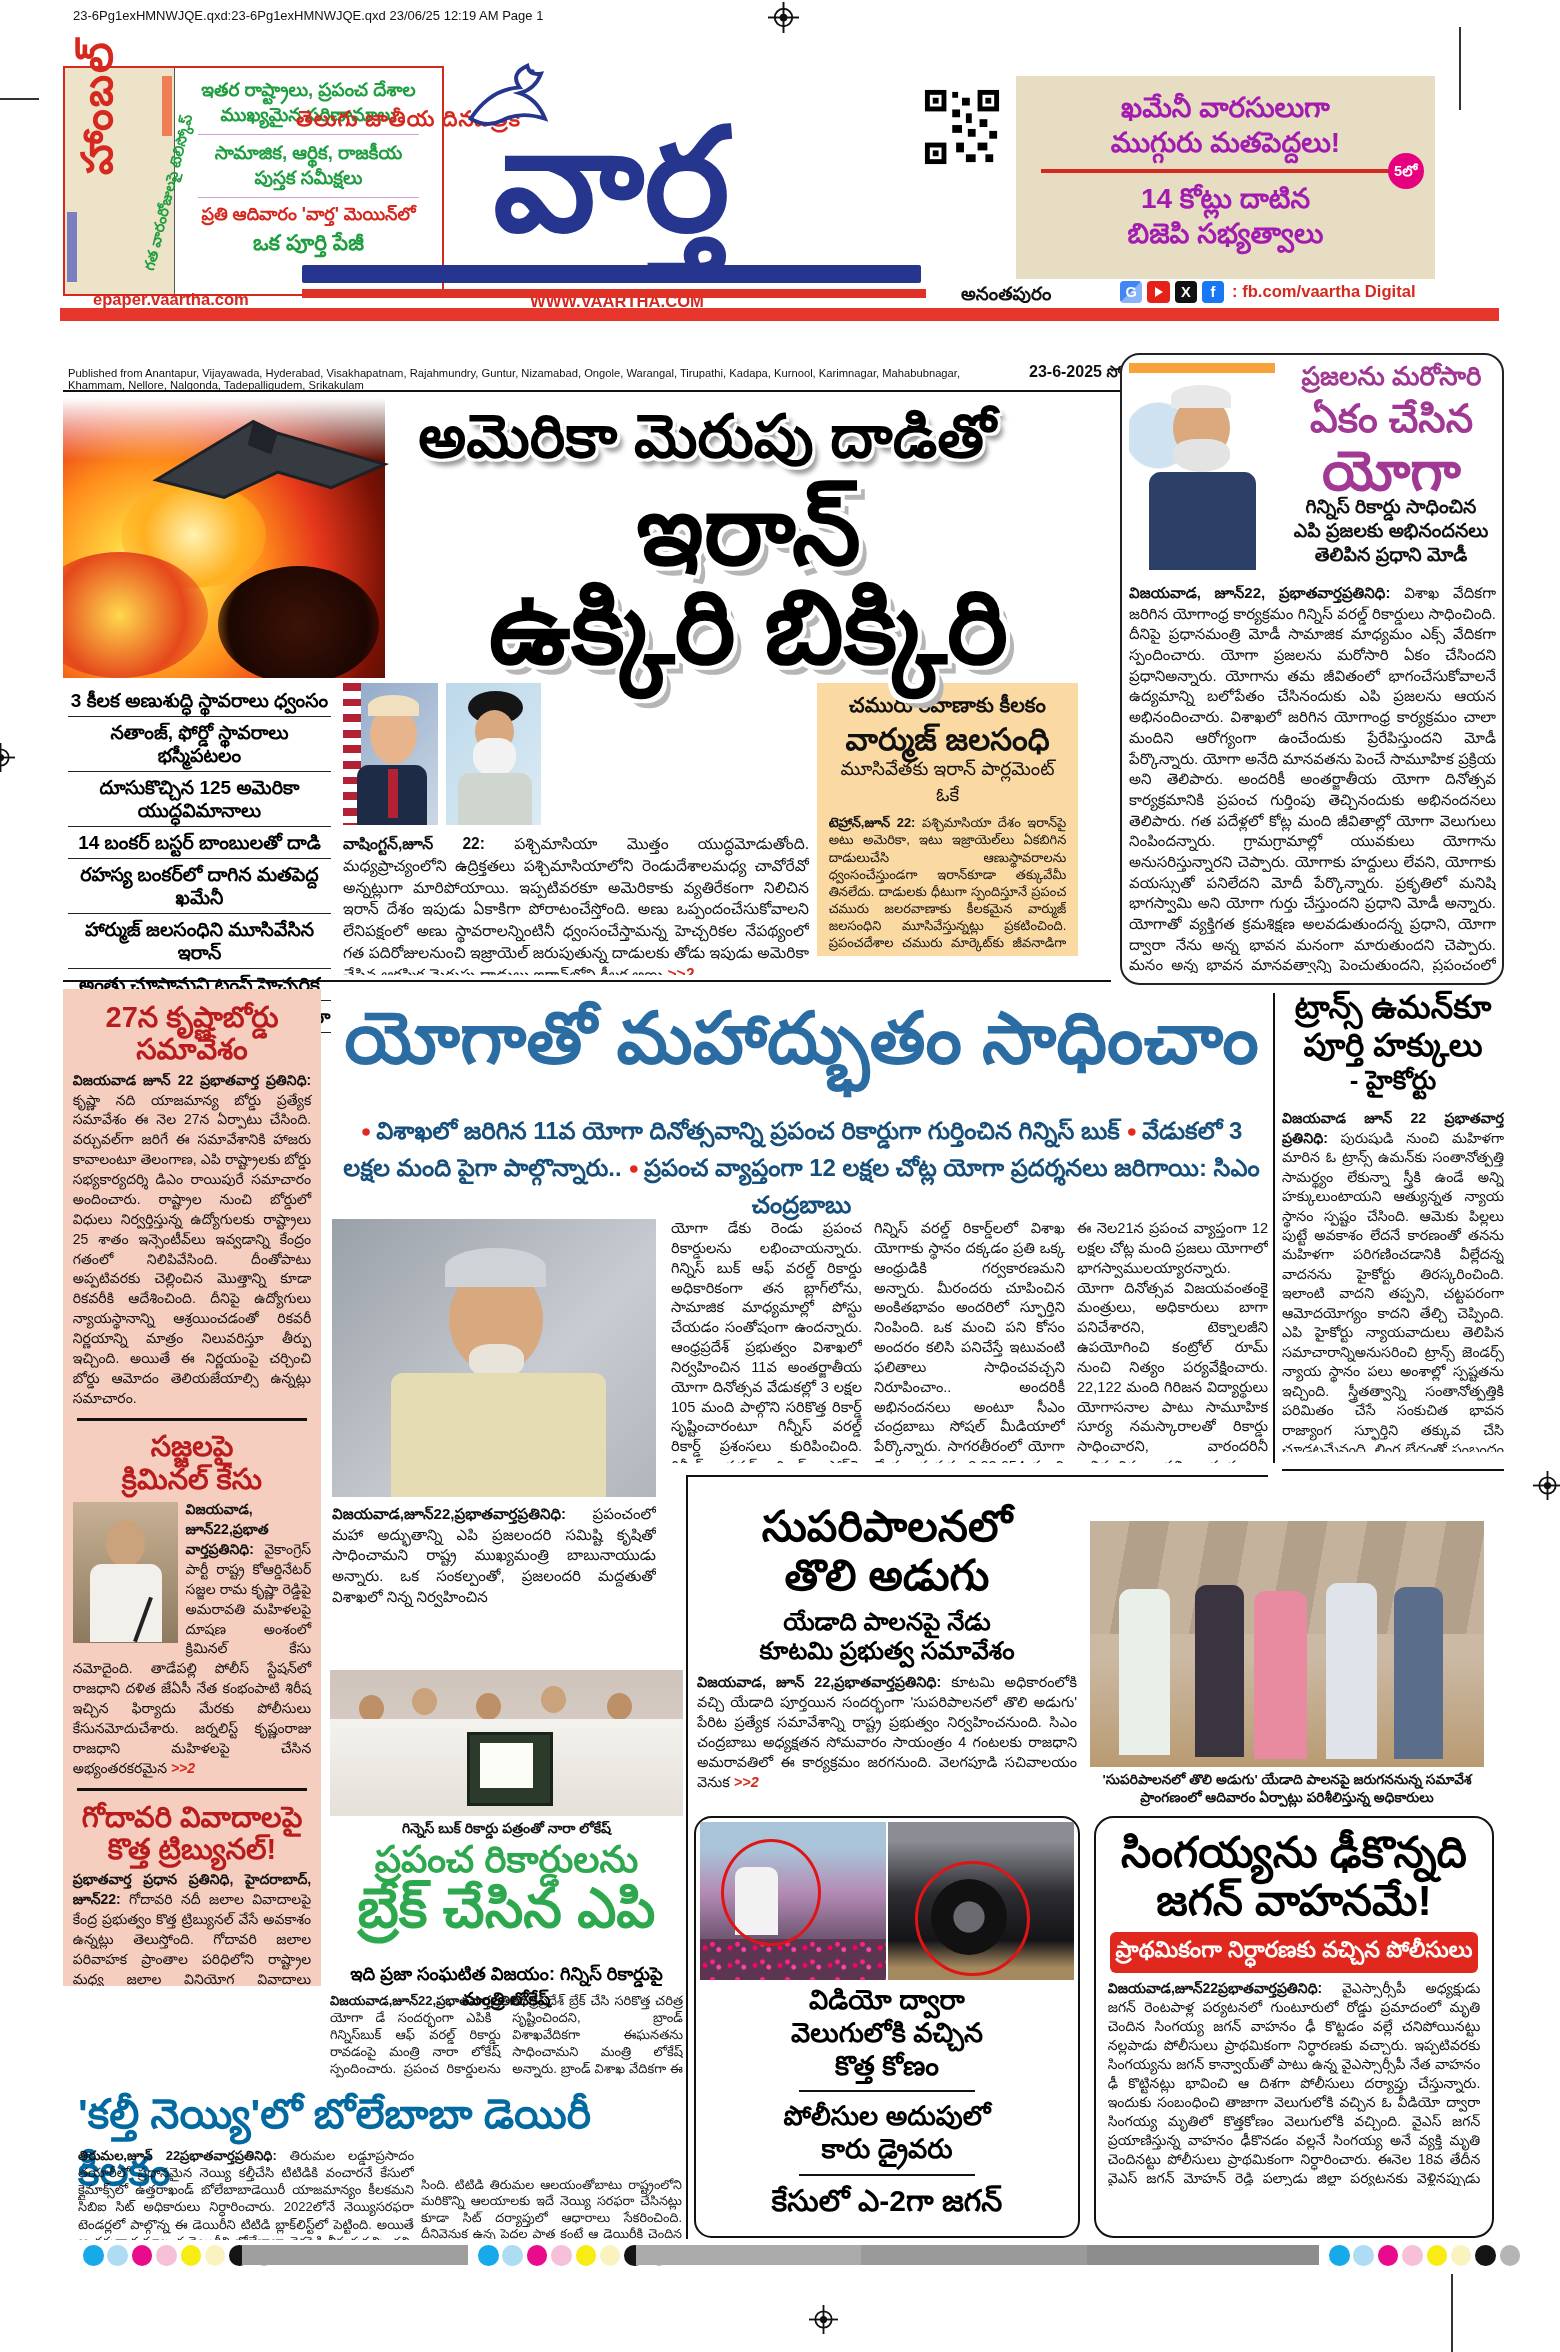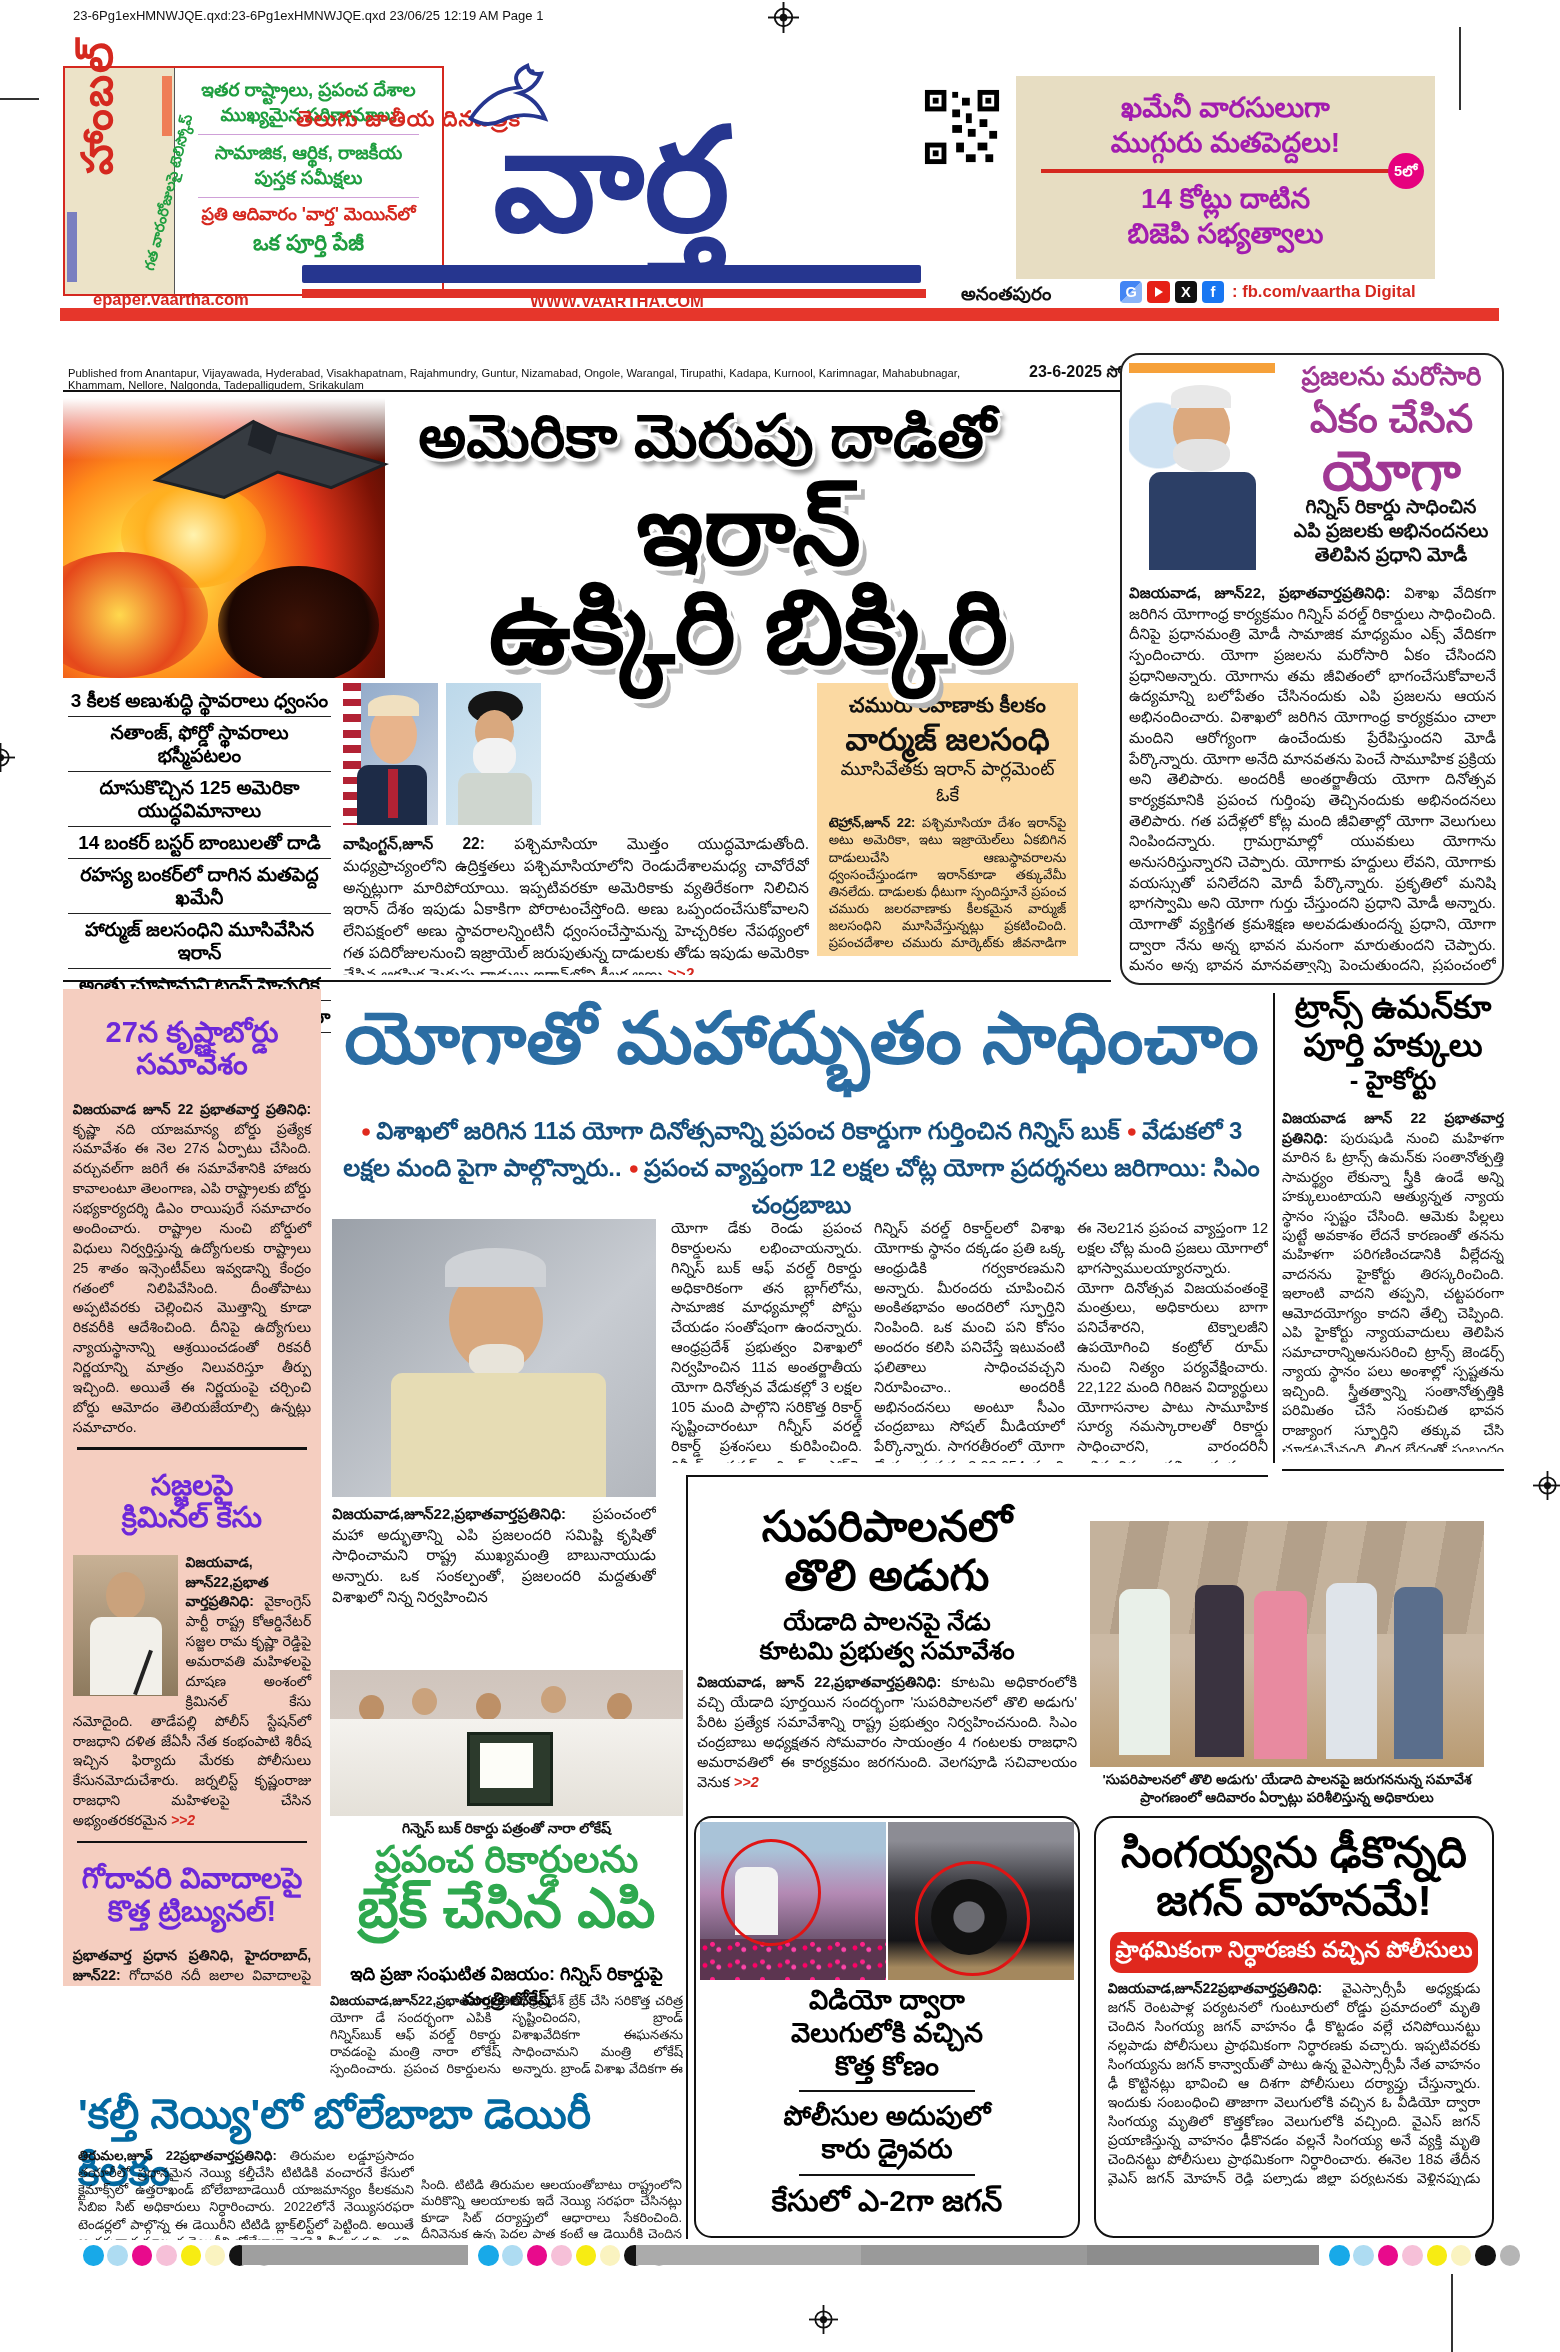--- a/index.html
+++ b/index.html
@@ -71,21 +71,21 @@
   
   .modibox{left:1120px;top:353px;width:384px;height:632px;border:2.4px solid #222;border-radius:19.5px;box-sizing:border-box;background:#fff;}
   .modihead{left:1282px;top:361px;width:219px;text-align:center;color:#a03894;font-weight:bold;}
   .mh1{font-size:26px;}
   .mh2{font-size:39px;line-height:1.1;}
   .mh3{font-size:55px;line-height:1.1;}
   .modisub{left:1280px;top:495px;width:222px;text-align:center;font-size:19px;font-weight:bold;color:#111;line-height:1.25;}
   .modibody{left:1129px;top:583px;width:367px;height:390px;font-size:15px;line-height:1.38;color:#111;}
   
   .pinkcol{left:63px;top:989px;width:258px;height:997px;background:#f5cec0;padding:7.8px 9.8px;box-sizing:border-box;}
-  .pinkcol h3{margin:19px 0;font-size:29px;line-height:1.12;text-align:center;color:#6d28d9;}
+  .pinkcol h3{margin:4px 0;font-size:29px;line-height:1.12;text-align:center;color:#b91c1c;}
   .pinkcol .bd{font-size:14px;line-height:1.42;color:#111;text-align:justify;margin-top:4.9px;}
   .pinkrule{height:2.4px;background:#111;margin:9.8px 3.9px;}
   .sajphoto{float:left;width:105px;height:141px;margin:2px 7.8px 2px 0;background:linear-gradient(#c8b195,#8d7a5e);position:relative;}
   .yogahead{left:336px;top:997px;width:931px;font-size:72px;font-weight:bold;color:#2b6da3;text-align:center;}
   .yogabul{left:336px;top:1112px;width:931px;font-size:24px;font-weight:bold;color:#174f7c;line-height:1.55;text-align:center;}
   .yogabul .seg::before{content:"● ";color:#e02a1e;font-size:17.6px;vertical-align:2px;}
   .vline{background:#111;}
   .transcol{left:1282px;top:989px;width:222px;}
   .transcol .h{font-size:32px;font-weight:bold;text-align:center;line-height:1.18;color:#000;}
   .transcol .h3{font-size:26px;font-weight:bold;text-align:center;color:#000;}
@@ -122,21 +122,21 @@
   .vf1{background:linear-gradient(#a9c3d8 18%,#b48ab4 45%,#6d5470 75%,#3c2f40);}
   .vf2{background:linear-gradient(#8c8c94 12%,#2c2c31 45%,#141417 75%,#a4885e 92%);}
   .redring{position:absolute;border:3.4px solid #e01414;border-radius:50%;}
   .vtextblk{text-align:center;font-weight:bold;color:#000;}
   .vt30{font-size:27px;line-height:1.22;}
   .vt32{font-size:30px;margin-top:7.8px;}
   .vdiv{width:176px;height:2px;background:#111;margin:7.8px auto;}
   
   .jagbox{left:1094px;top:1816px;width:400px;height:422px;border:2.4px solid #111;border-radius:19.5px;box-sizing:border-box;padding:9.8px 11.7px;background:#fff;}
   .jag .h{font-size:43px;font-weight:bold;text-align:center;line-height:1.12;color:#000;}
-  .jagbanner{background:#e0281e;color:#fff;font-size:22.4px;font-weight:bold;text-align:center;border-radius:11px;padding:4.9px 2px;margin:7.8px 2px 5.9px 2px;}
+  .jagbanner{background:#e0281e;color:#fff;font-size:22.4px;font-weight:bold;text-align:center;border-radius:6px;padding:4.9px 2px;margin:7.8px 2px 5.9px 2px;}
   .jagbody{font-size:14px;line-height:1.36;color:#111;text-align:justify;height:207px;overflow:hidden;}
   
   .dots{display:flex;gap:3.9px;}
   .dot{width:20.5px;height:20.5px;border-radius:50%;}
   .dots .dot:nth-child(1){background:#18a9e8;}
   .dots .dot:nth-child(2){background:#aedcf2;}
   .dots .dot:nth-child(3){background:#e80b8c;}
   .dots .dot:nth-child(4){background:#f6c0d8;}
   .dots .dot:nth-child(5){background:#f7ec13;}
   .dots .dot:nth-child(6){background:#faf3c0;}

